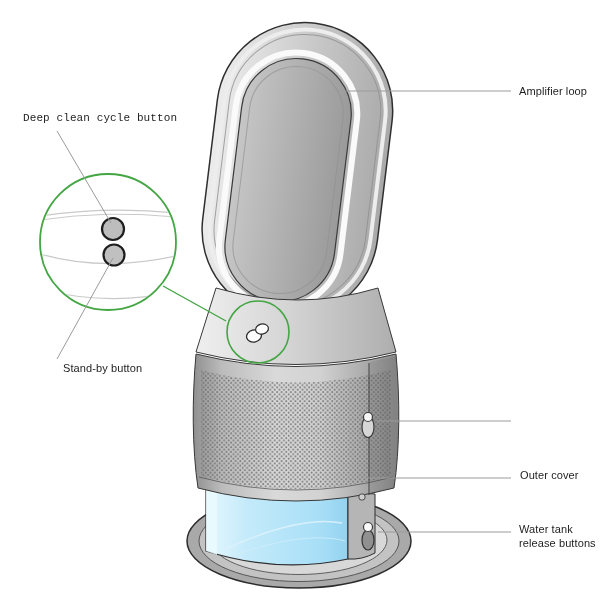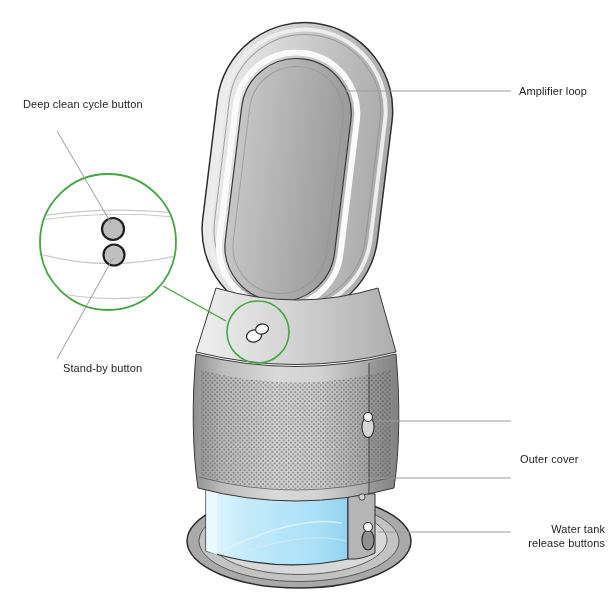--- a/index.html
+++ b/index.html
@@ -137,24 +137,24 @@
     <g stroke="#9b9b9b" stroke-width="1" fill="none">
       <path d="M57,131 L111,223"></path>
       <path d="M113,258 L57,359"></path>
       <path d="M344,91 L511,91"></path>
       <path d="M377,421 L511,421"></path>
       <path d="M363,478 L511,478"></path>
       <path d="M378,532 L511,532"></path>
     </g>
   </svg>
 
-  <div class="lbl" style="left:23px;top:97px;">Deep clean cycle button</div>
+  <div class="lbl" style="left:23px;top:111px;font-family:Liberation Mono, monospace;">Deep clean cycle button</div>
 
   <div class="lbl" style="left:25px;top:361px;margin-left:38px;">Stand-by button</div>
 
   <div class="lbl" style="left:519px;top:84px;">Amplifier loop</div>
 
 
-  <div class="lbl" style="left:520px;top:452px;">Outer cover</div>
+  <div class="lbl" style="left:520px;top:468px;">Outer cover</div>
 
-  <div class="lbl wrap" style="left:519px;top:522px;text-align:right;">Water tank release buttons</div>
+  <div class="lbl wrap" style="left:519px;top:522px;">Water tank release buttons</div>
 
 </div>
 
 </body></html>

